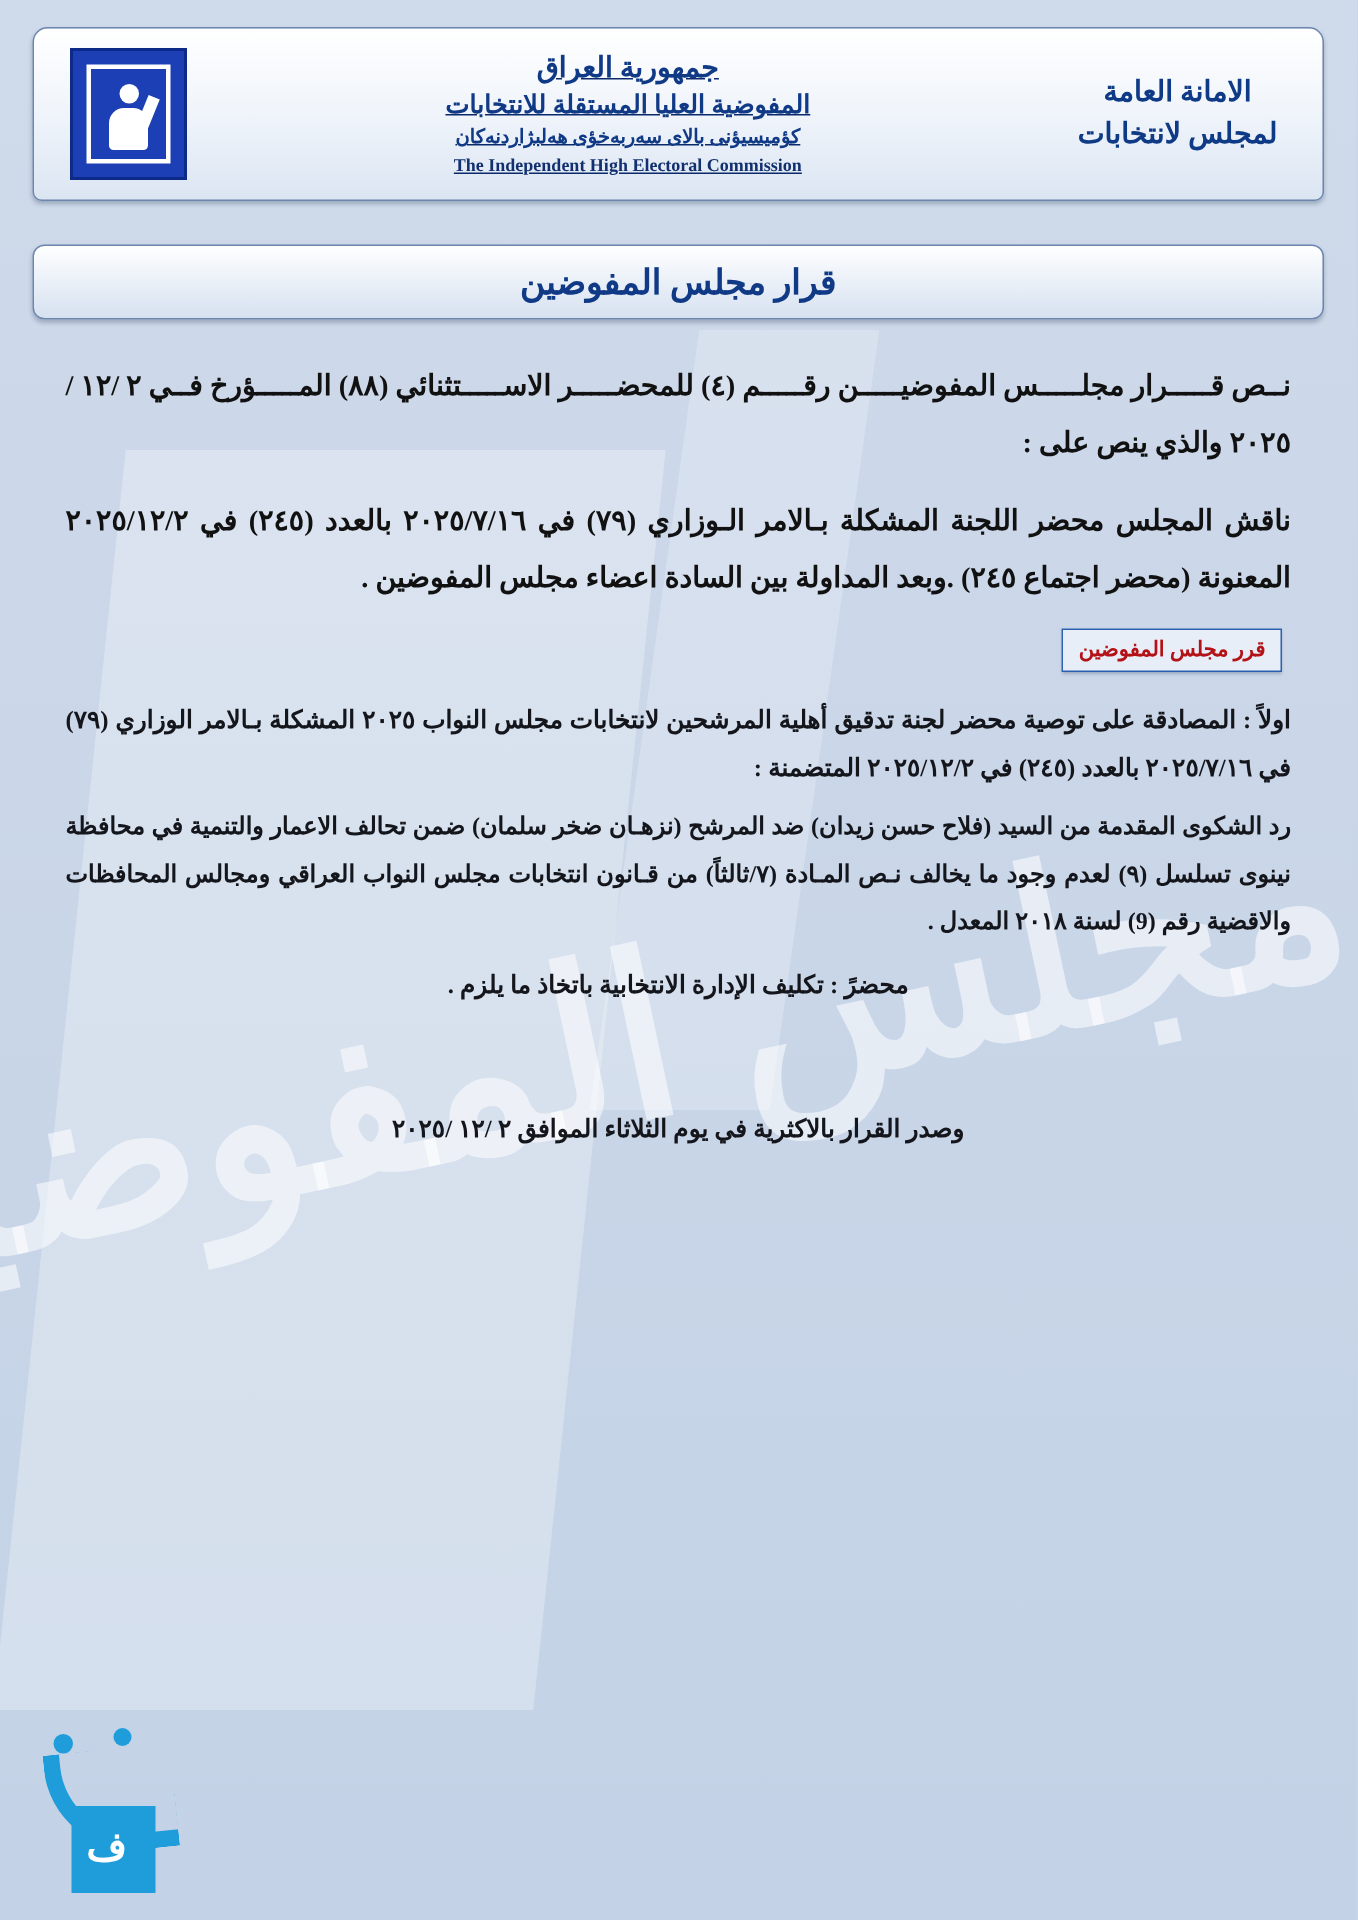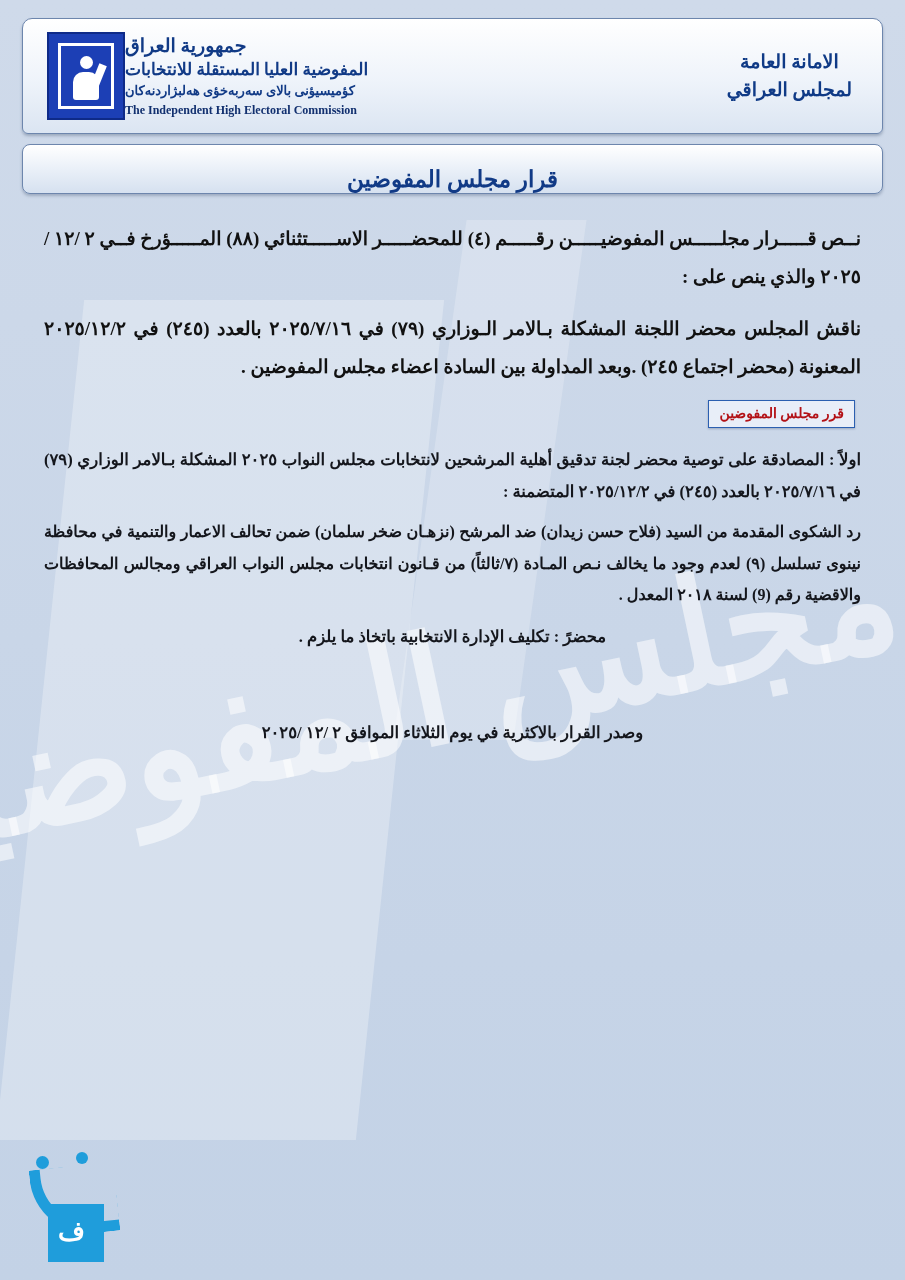--- a/index.html
+++ b/index.html
@@ -117,23 +117,24 @@
     top: 30px;
     width: 8px;
     height: 22px;
     margin-left: 9px;
     background: #ffffff;
     transform: rotate(22deg);
   }
 
   .header-center {
     flex: 1 1 auto;
-    text-align: left;
+    text-align: center;
     line-height: 1.25;
     color: #0b2a6b;
+    text-decoration: underline;
   }
   .hc-ar {
     font-size: 19px;
     font-weight: bold;
     color: #113a86;
     letter-spacing: 1px;
   }
   .hc-ar2 {
     font-size: 17px;
     font-weight: bold;
@@ -160,28 +161,28 @@
     color: #0f3a86;
     font-weight: bold;
     font-size: 19px;
     line-height: 1.5;
     padding-right: 16px;
     padding-left: 6px;
   }
 
   
   .title-band {
-    margin-top: 10px;
+    margin-top: 29px;
     height: 48px;
     border: 1px solid #6d86ad;
     border-radius: 8px;
     background: linear-gradient(180deg, #ffffff 0%, #eaf0f8 50%, #d6e1f0 100%);
     box-shadow: 0 2px 3px rgba(60,80,110,0.33);
     display: flex;
-    align-items: flex-end;
+    align-items: center;
     justify-content: center;
   }
   .title-band .t {
     font-size: 23px;
     font-weight: bold;
     color: #113a86;
   }
 
   
   .body-area {
@@ -313,21 +314,21 @@
   <div class="wm-shape a"></div>
   <div class="wm-shape b"></div>
   <div class="watermark">مجلس المفوضين</div>
 
   <div class="sheet">
 
     <div class="header">
 
       <div class="header-right">
         <div>الامانة العامة</div>
-        <div>لمجلس العراقي</div>
+        <div>لمجلس لانتخابات</div>
       </div>
 
       <div class="header-center">
         <div class="hc-ar">جمهورية العراق</div>
         <div class="hc-ar2">المفوضية العليا المستقلة للانتخابات</div>
         <div class="hc-ku">كؤميسيؤنى بالاى سەربەخؤى هەلبژاردنەكان</div>
         <div class="hc-en">The Independent High Electoral Commission</div>
       </div>
 
       <div class="logo-box">

